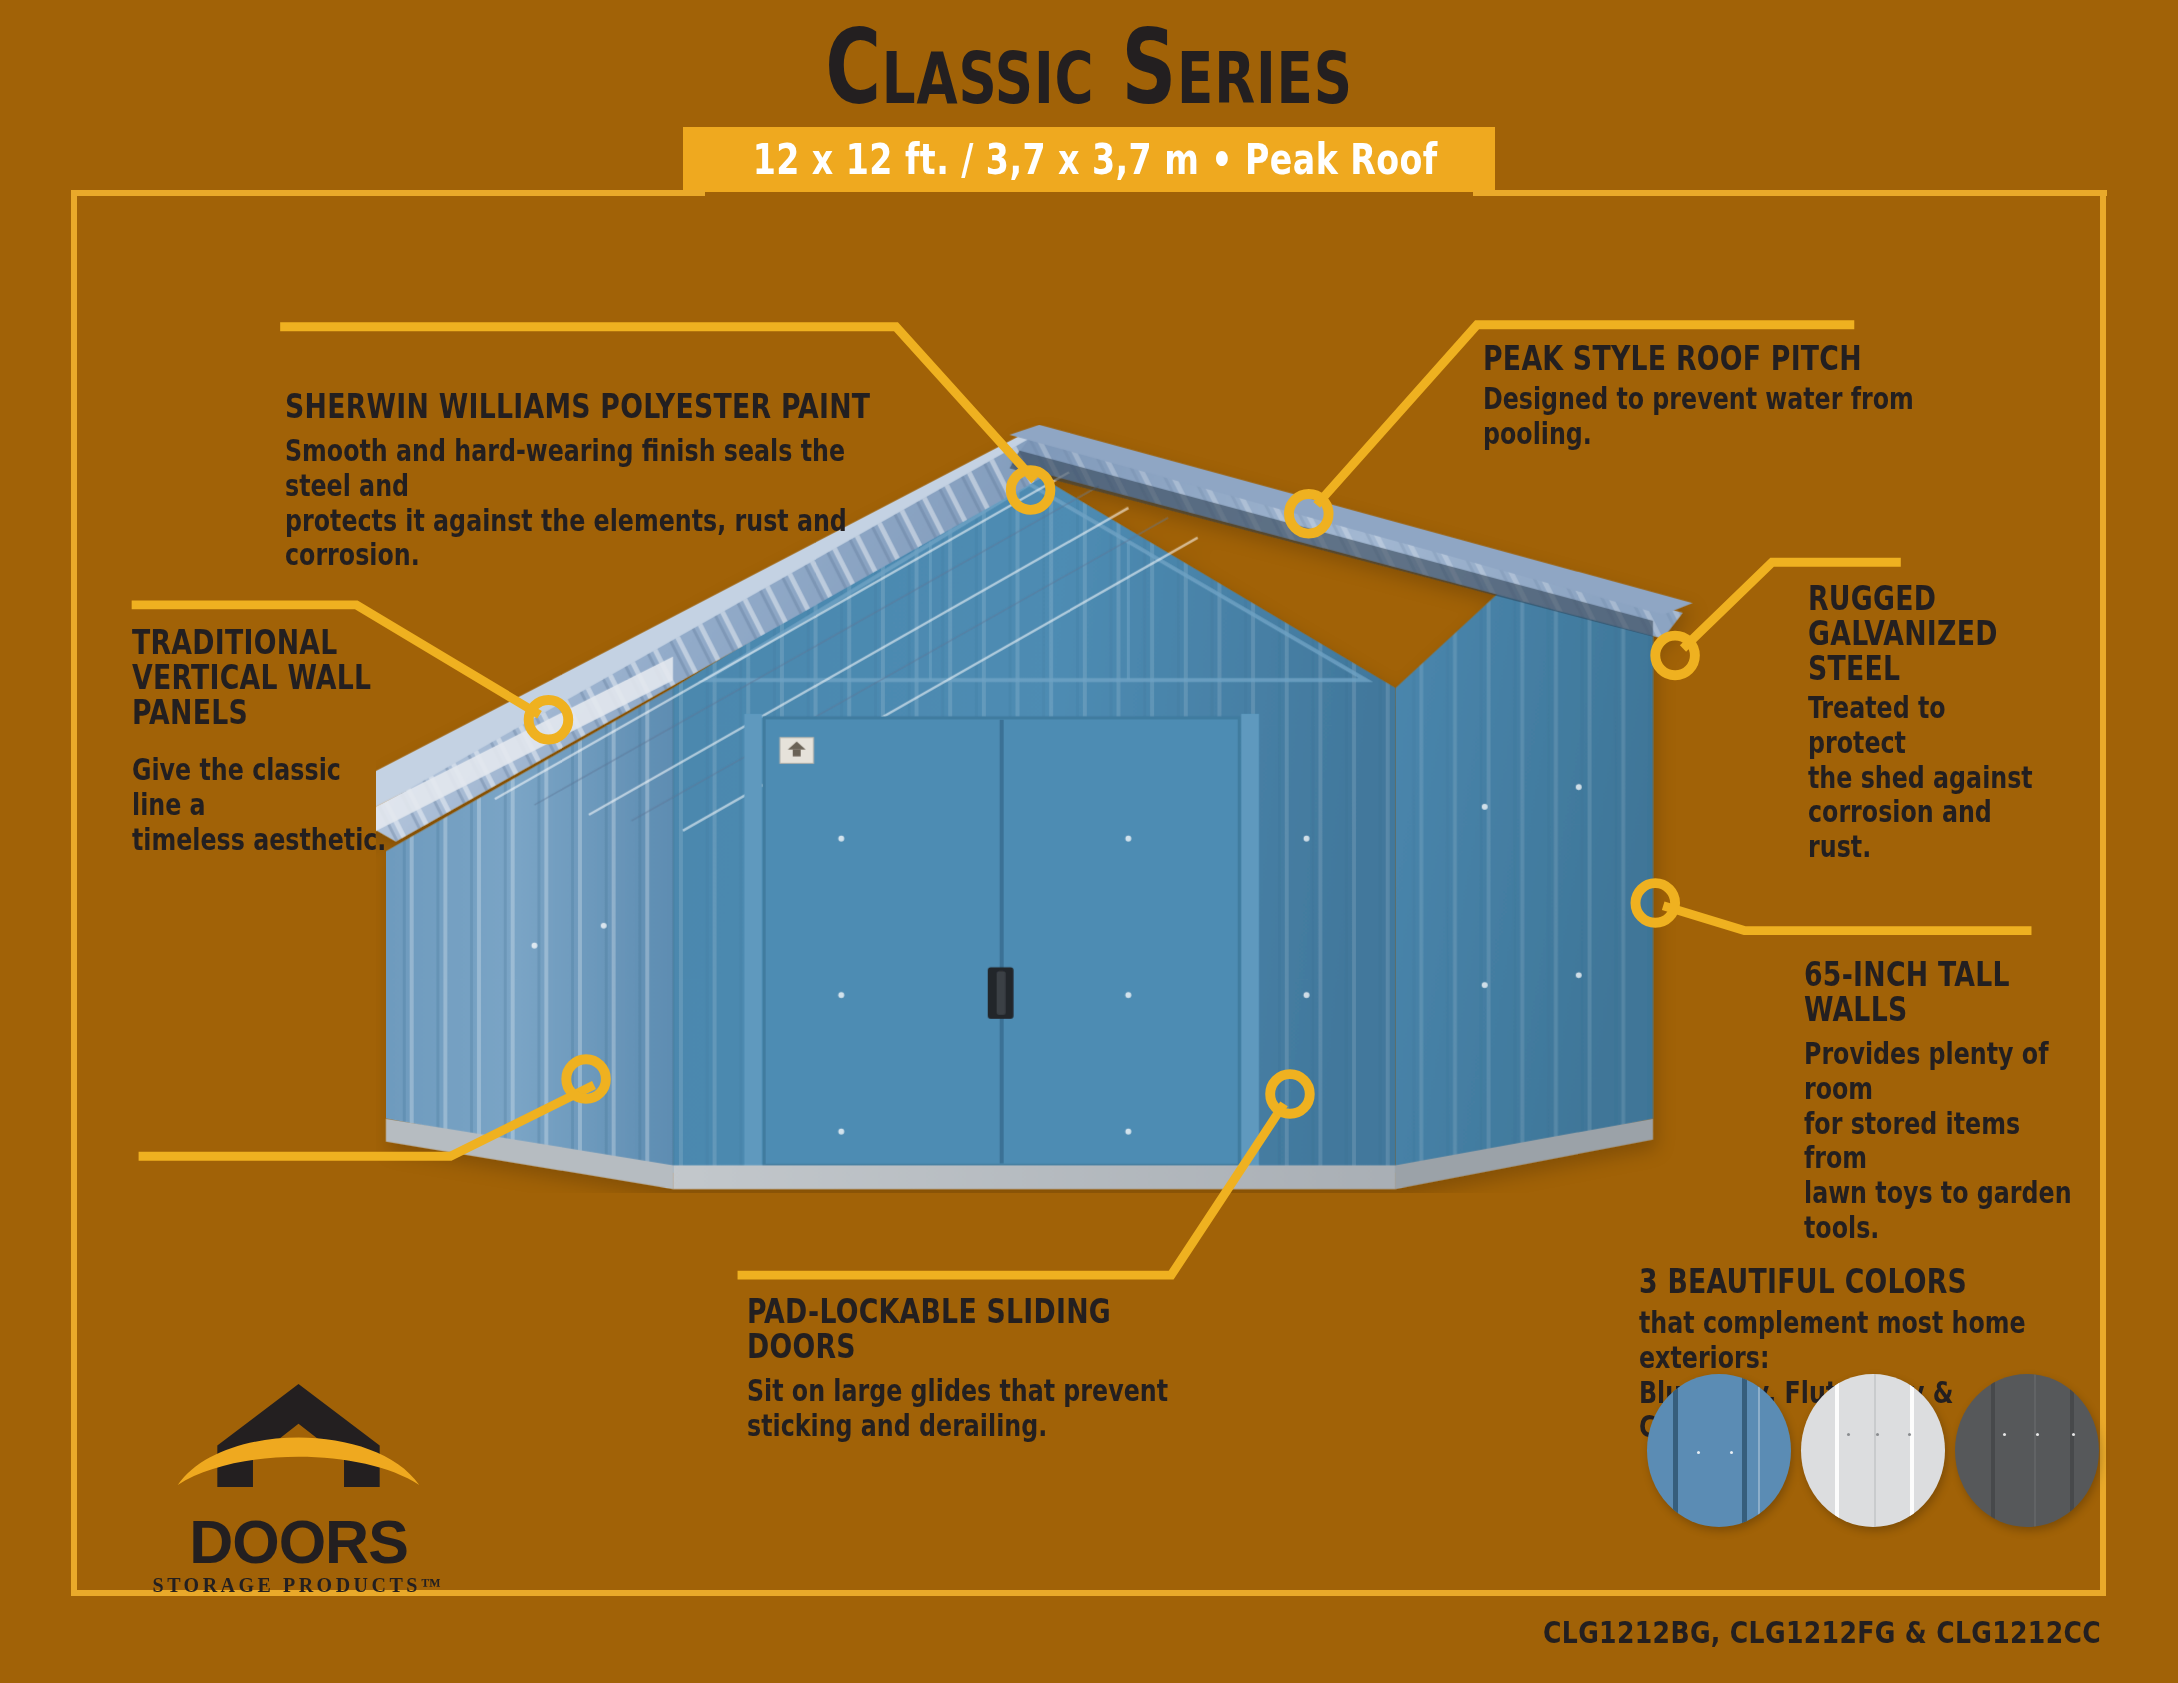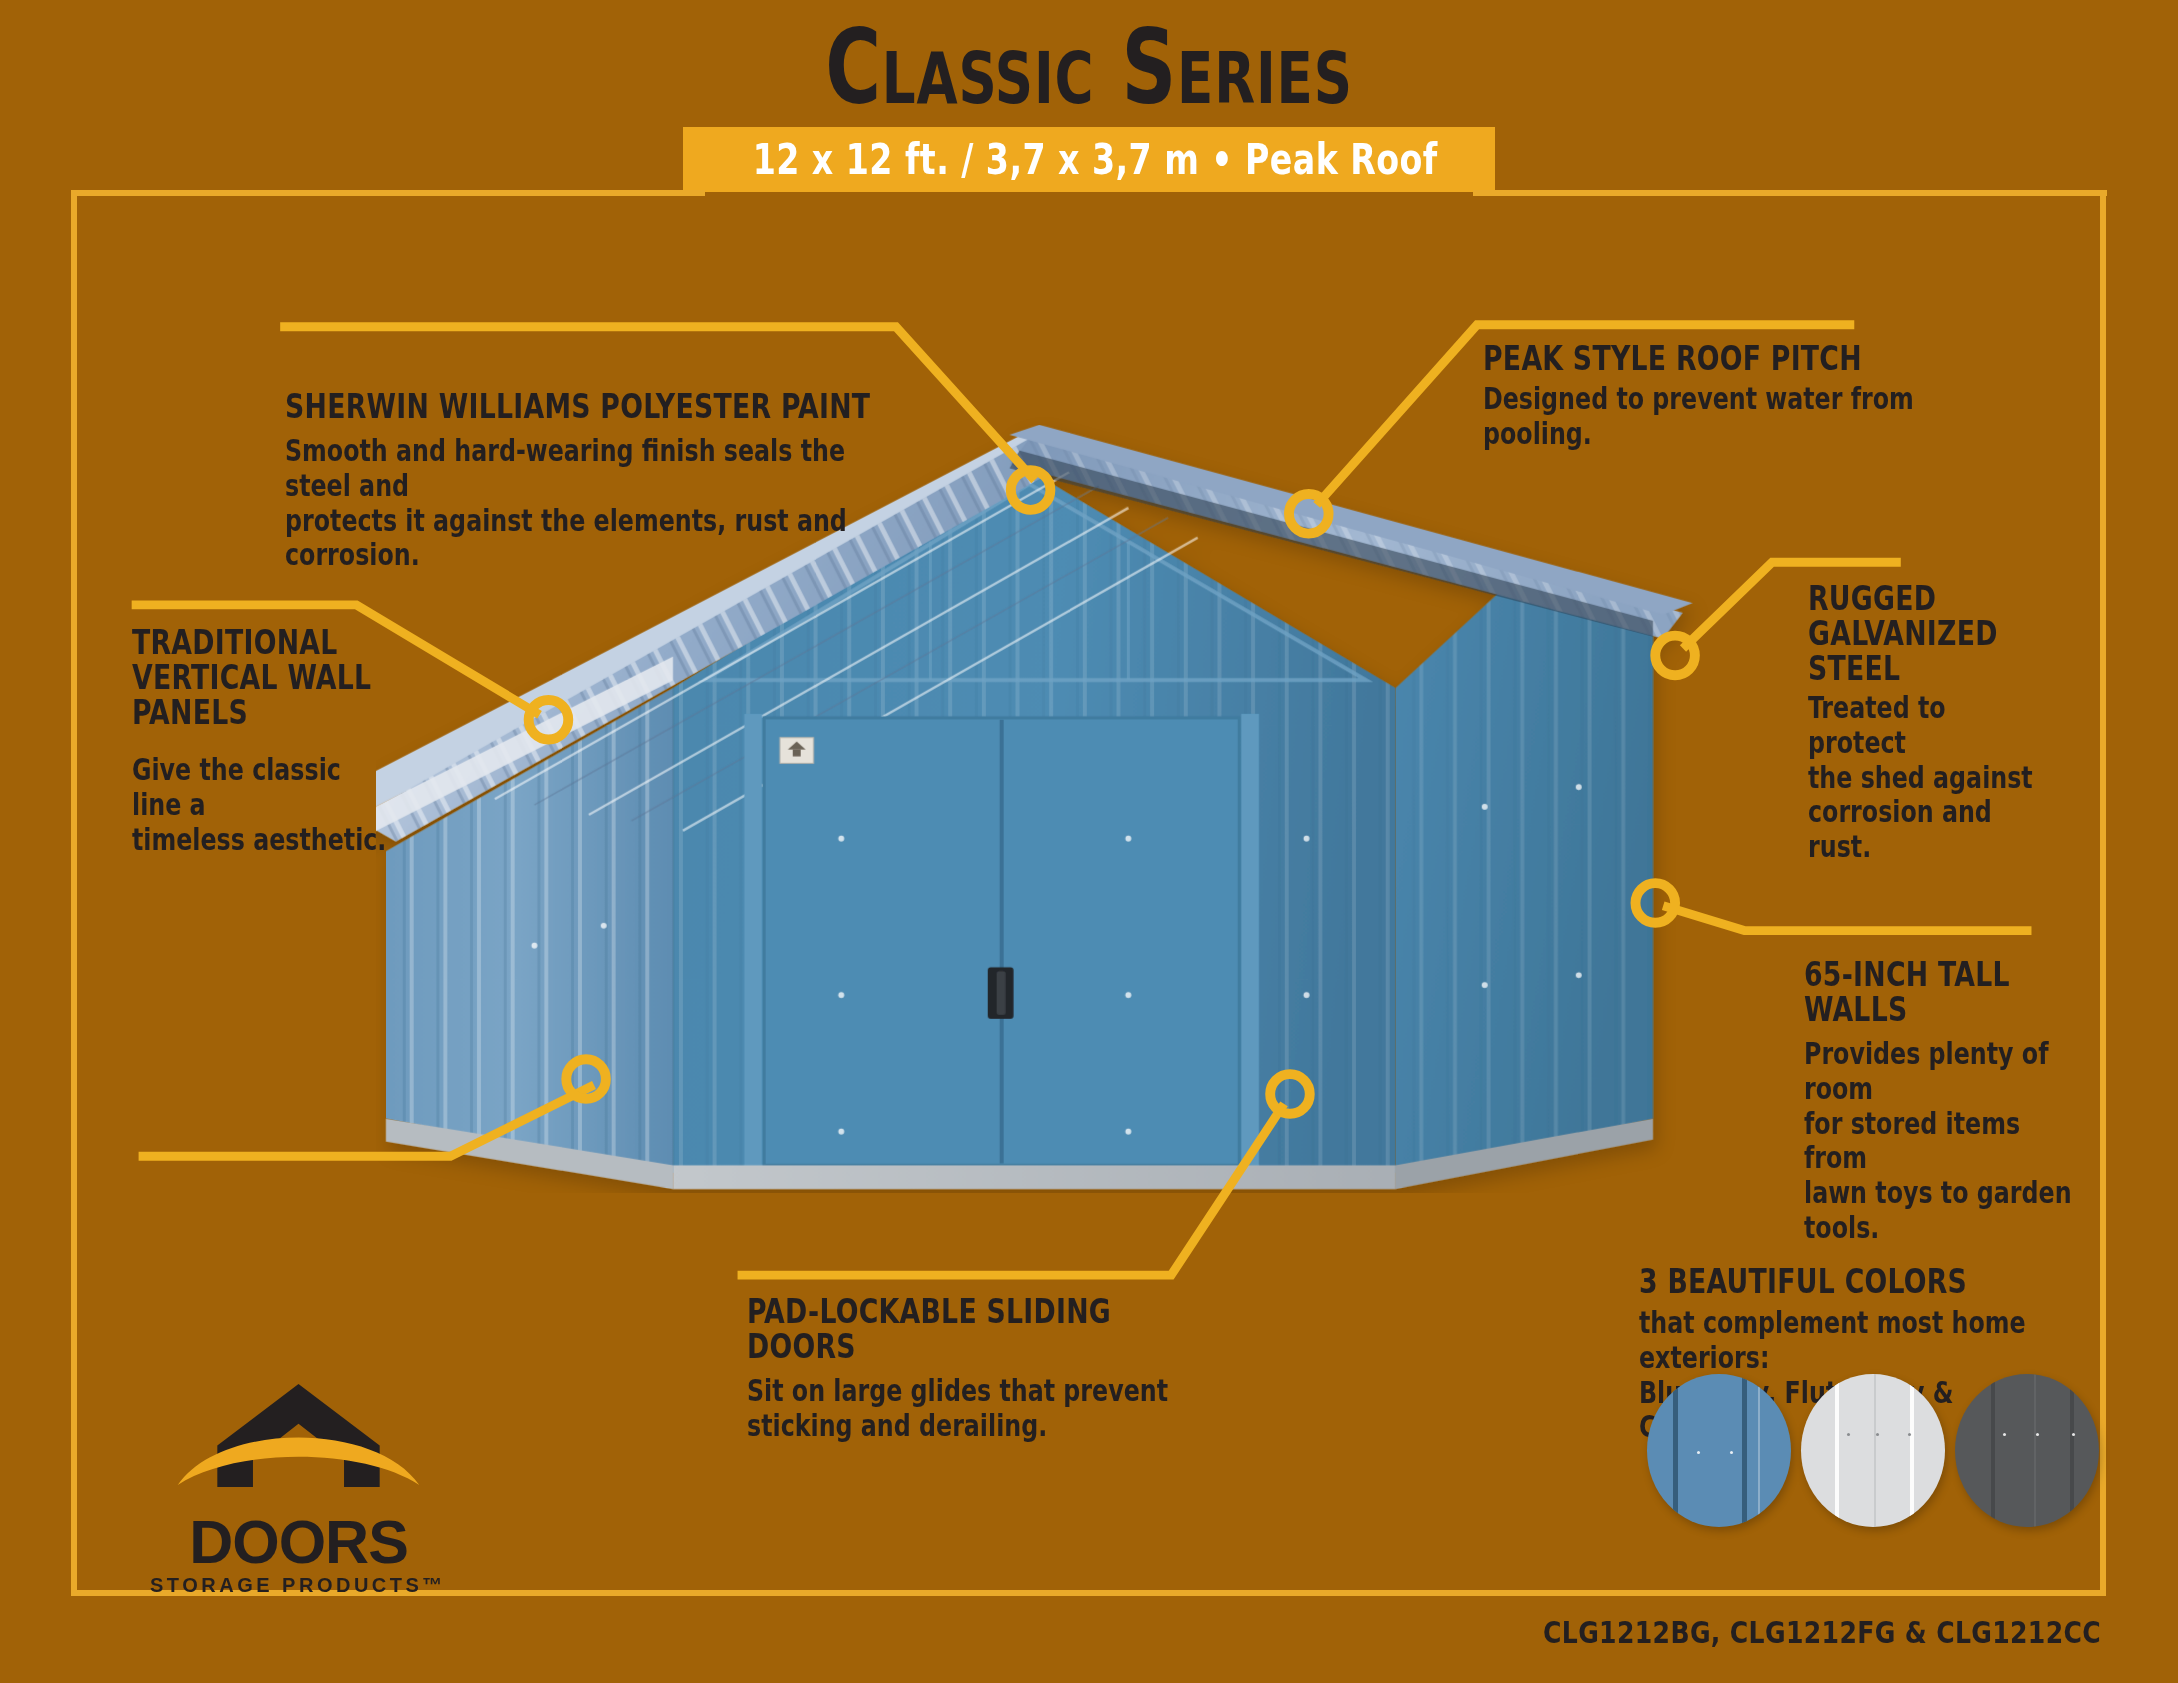--- a/index.html
+++ b/index.html
@@ -79,22 +79,22 @@
   .swatch .scr { position:absolute; width:3px; height:3px; border-radius:50%; background:rgba(255,255,255,.85); }
 
   
   .logo { position:absolute; left:150px; top:1378px; width:297px; height:228px; }
   .logo-word {
     position:absolute; left:0; top:129px; width:297px; text-align:center;
     font-family:"Liberation Sans","DejaVu Sans",sans-serif; font-weight:bold;
     font-size:61px; color:#231F20; letter-spacing:-1px;
   }
   .logo-sub {
-    position:absolute; left:0; top:196px; width:297px; 
-    font-family:Liberation Sans, sans-serif; font-weight:bold;
+    position:absolute; left:0; top:196px; width:297px; text-align:center;
+    font-family:Liberation Serif, serif; font-weight:bold;
     font-size:20px; color:#231F20; letter-spacing:3.5px;
   }
   .model-codes {
     position:absolute; right:77px; top:1614px;
     font-family:"Liberation Sans Narrow","DejaVu Sans Condensed","Liberation Sans",sans-serif;
     font-weight:bold; font-size:31px; color:#231F20; letter-spacing:0.4px;
     transform:scaleX(0.9); transform-origin:right top;
   }
 </style>
 </head>

